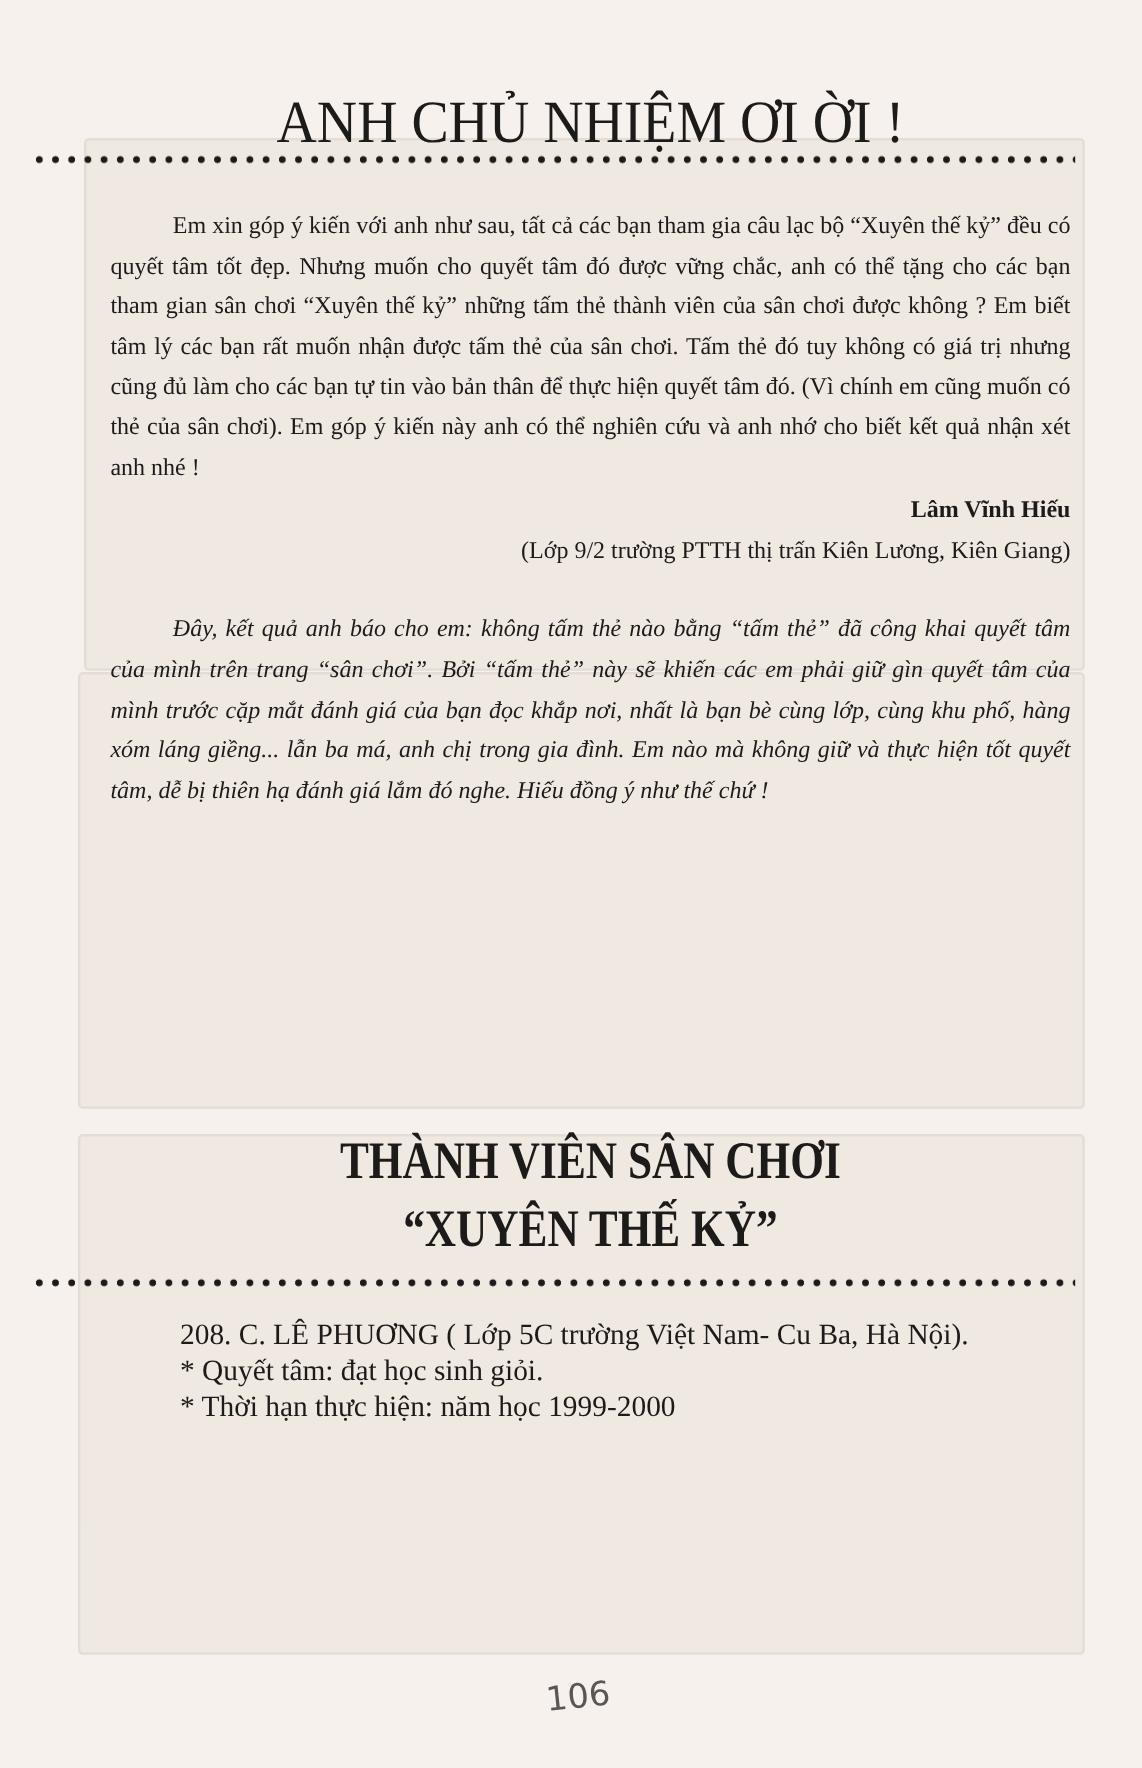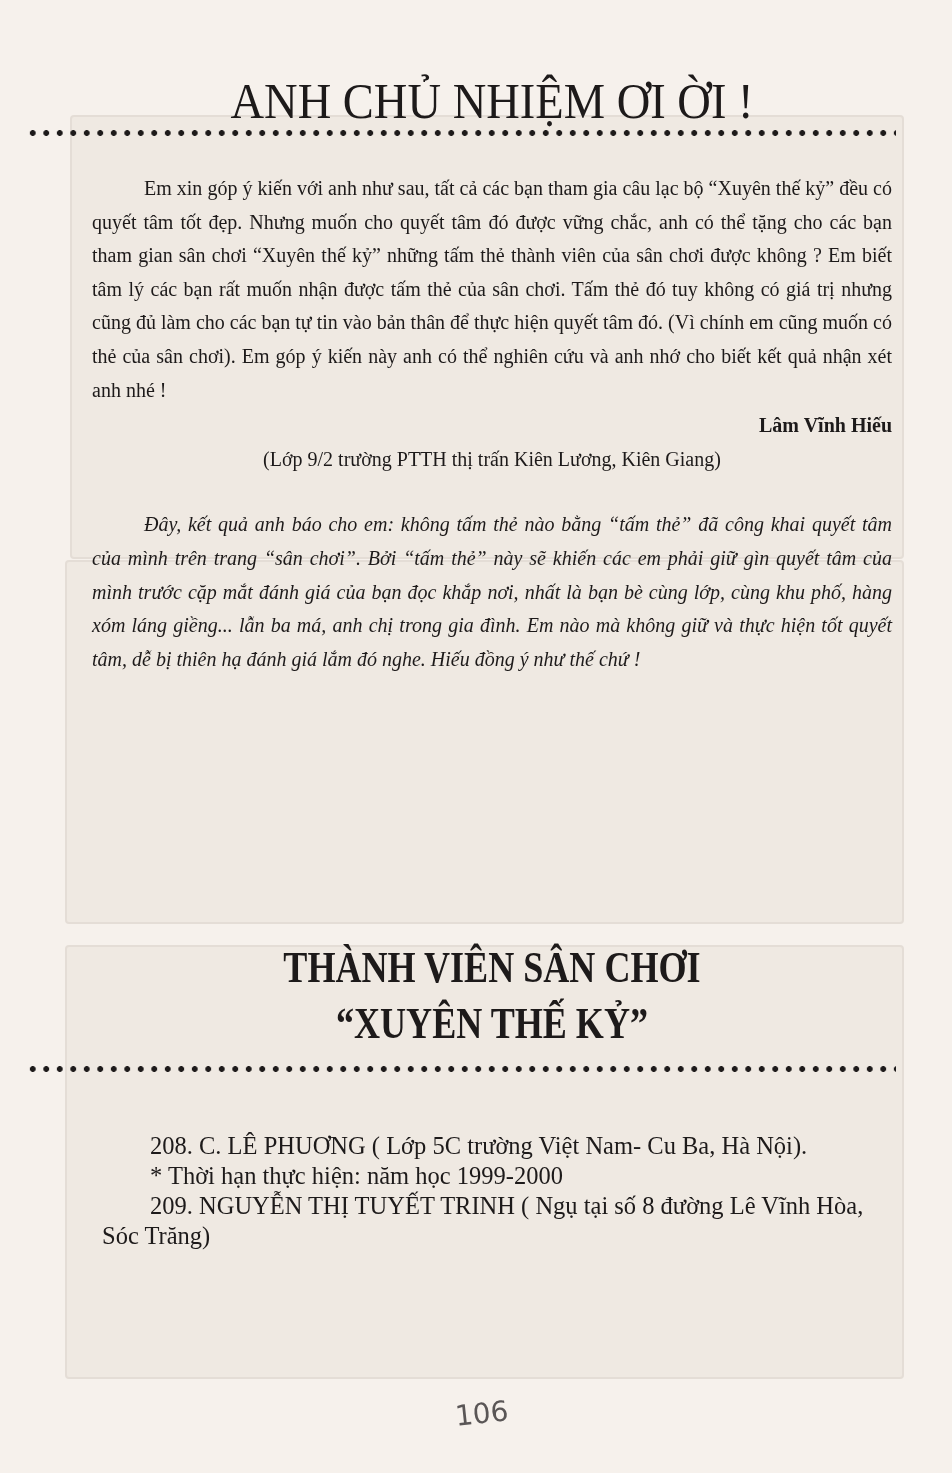--- a/index.html
+++ b/index.html
@@ -26,21 +26,21 @@
       background-size: 13.5px 10px; background-repeat: repeat-x;
     }
     .body-text {
       position: absolute; left: 0; width: 800px;
       font-size: 20px; line-height: 33.6px;
       text-align: justify;
     }
     .body-text p { margin: 0; }
     .indent { text-indent: 52px; }
     .sig-name { text-align: right; font-weight: bold; }
-    .sig-addr { text-align: center; }
+    .sig-addr { text-align: right; }
     .italic { font-style: italic; }
     .title2 {
       position: absolute; left: 0; width: 800px; text-align: center;
       font-size: 44px; line-height: 56px; font-weight: bold;
       transform: scaleX(0.82); transform-origin: center;
     }
     .member-list {
       position: absolute; left: 10px; width: 790px;
       font-size: 24.5px; line-height: 30px; text-align: left;
     }
@@ -76,20 +76,20 @@
 <div class="page">
   <div class="title2" style="top:940px;">
     <div>THÀNH VIÊN SÂN CHƠI</div>
     <div>“XUYÊN THẾ KỶ”</div>
   </div>
 </div>
 
 <div class="dots" style="top:1064px;"></div>
 
 <div class="page">
-  <div class="member-list" style="top:1098px;margin-top:33px;">
+  <div class="member-list" style="top:1098px;">
     <p class="indent" style="text-indent:48px;">208. C. LÊ PHUƠNG ( Lớp 5C trường Việt Nam- Cu Ba, Hà Nội).</p>
+    <p style="padding-left:48px;">* Quyết tâm: đạt học sinh giỏi.</p>
     <p style="padding-left:48px;font-family:Liberation Serif, serif;">* Thời hạn thực hiện: năm học 1999-2000</p>
-    <p class="indent" style="text-indent:48px;">209. NGUYỄN THỊ TUYẾT TRINH ( Ngụ tại số 8 đường Lê Vĩnh Hòa, Sóc Trăng)</p>
   </div>
 </div>
 
 <div class="page-number">106</div>
 
 </body></html>

